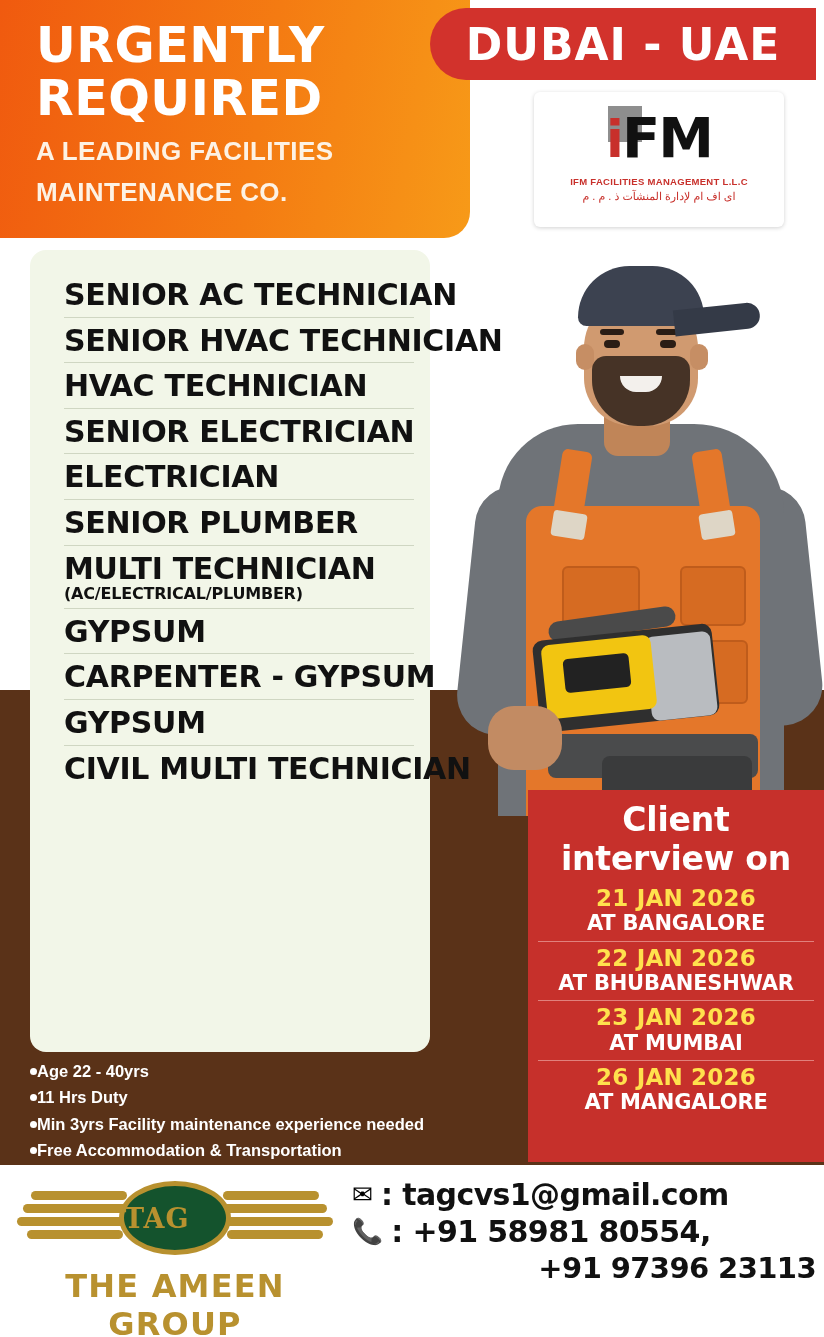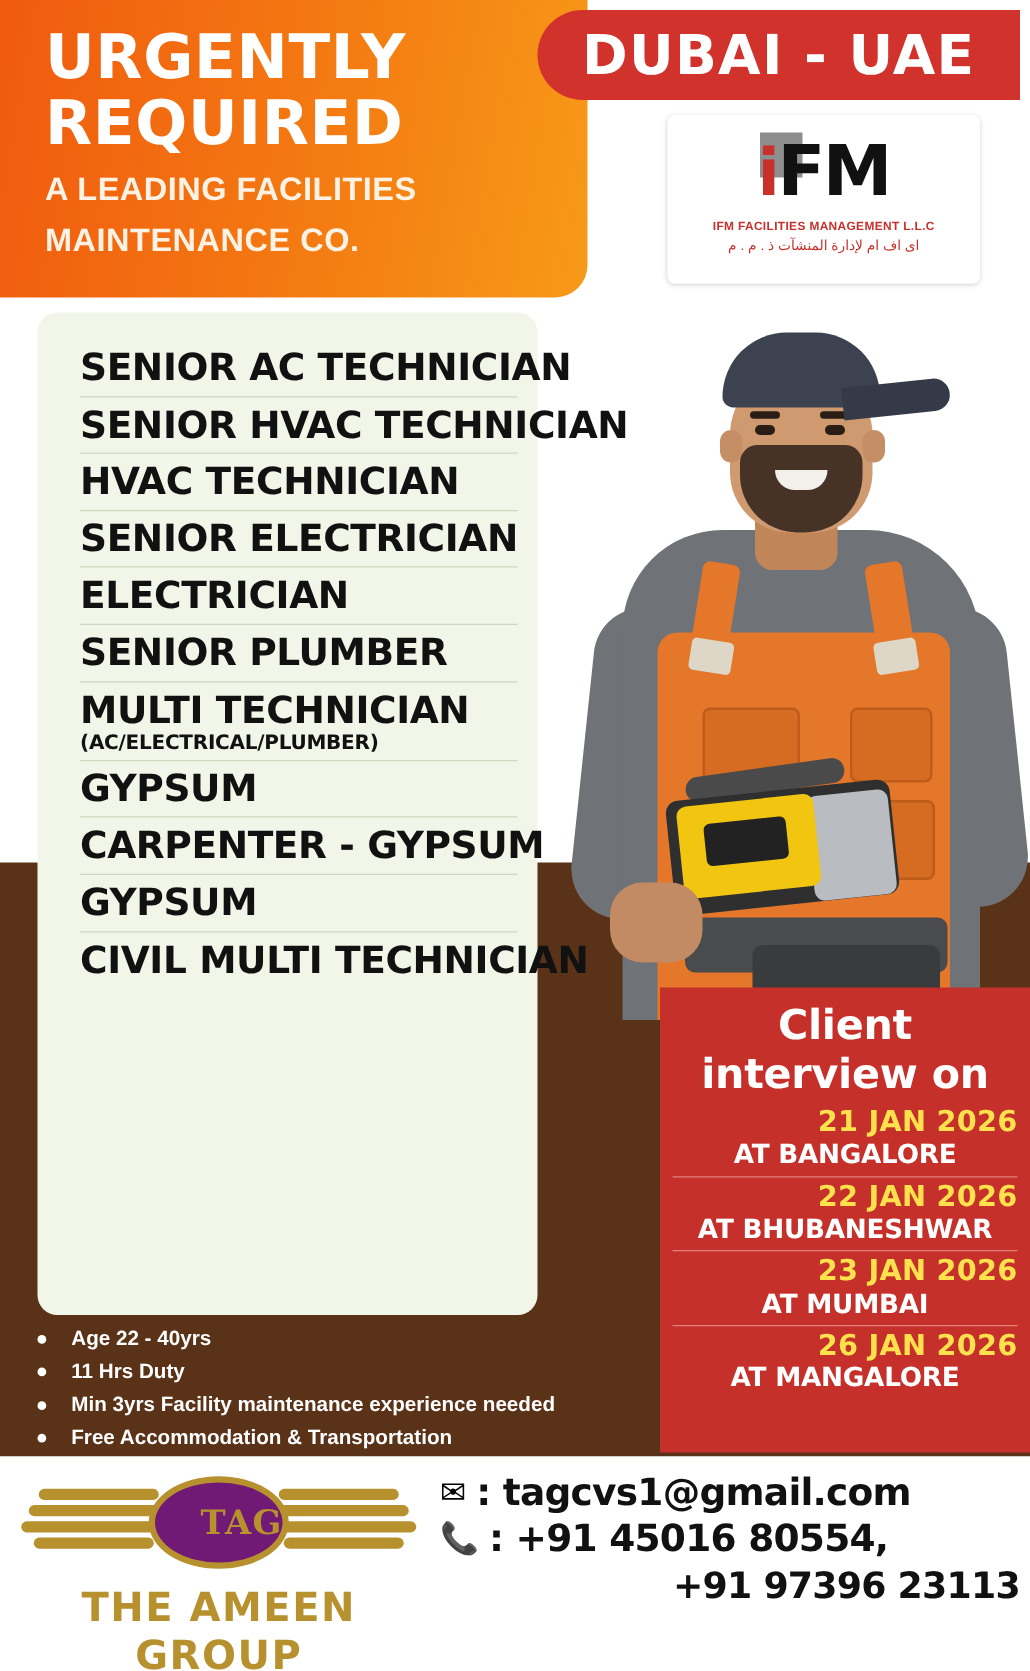--- a/index.html
+++ b/index.html
@@ -377,42 +377,41 @@
   }
   .iv-item { padding: 3px 0 5px 0; border-bottom: 1px solid #e1817d; }
   .iv-item:last-child { border-bottom: none; }
   .iv-date {
     font-family: "DejaVu Sans", sans-serif;
     font-weight: 800;
     font-size: 23px;
     color: #ffe14d;
     letter-spacing: 0.2px;
     line-height: 1.15;
-    text-align: right;
   }
   .iv-city {
     font-family: "DejaVu Sans", sans-serif;
     font-weight: 700;
     font-size: 21px;
     color: #ffffff;
     letter-spacing: -0.2px;
     line-height: 1.15;
   }
 
   
   .conditions {
     position: absolute;
     left: 30px;
     top: 1060px;
     width: 480px;
   }
   .cond-item {
     display: flex;
     align-items: flex-start;
-    gap: 20px;
+    gap: 0;
     margin-bottom: 4px;
   }
   .cond-dot {
     width: 7px; height: 7px; border-radius: 50%;
     background: #ffffff; margin-top: 8px; flex: none;
   }
   .cond-text {
     font-family: "Liberation Sans", sans-serif;
     font-weight: 700;
     font-size: 16.5px;
@@ -458,24 +457,24 @@
   .wing.right .f1 { top: 2px; right: 16px; width: 96px; }
   .wing.right .f2 { top: 15px; right: 8px; width: 104px; }
   .wing.right .f3 { top: 28px; right: 2px; width: 110px; }
   .wing.right .f4 { top: 41px; right: 12px; width: 96px; }
   .tag-oval {
     position: absolute;
     left: 104px; top: 10px;
     width: 112px; height: 74px;
     border: 5px solid #b8912f;
     border-radius: 50%;
-    background: #701a75;
+    background: #14532d;
     display: flex;
     align-items: center;
-    justify-content: flex-end;
+    justify-content: flex-start;
   }
   .tag-oval span {
     font-family: "DejaVu Serif", serif;
     font-weight: 700;
     font-size: 27px;
     color: #b8912f;
     letter-spacing: 1px;
   }
   .tag-name {
     margin-top: 4px;
@@ -680,21 +679,21 @@
       <div class="tag-name">THE AMEEN GROUP</div>
     </div>
 
     <div class="contacts">
       <div class="contact-line">
         <span class="ic">✉</span>
         <span class="contact-text">: tagcvs1@gmail.com</span>
       </div>
       <div class="contact-line">
         <span class="ic">📞</span>
-        <span class="contact-text">: +91 45016 80554,</span>
+        <span class="contact-text">: +91 58981 80554,</span>
       </div>
       <div class="contact-line phone-second">
         <span class="contact-text small" style="margin-left:auto;">+91 97396 23113</span>
       </div>
     </div>
 
   </div>
 
 </div>
 

